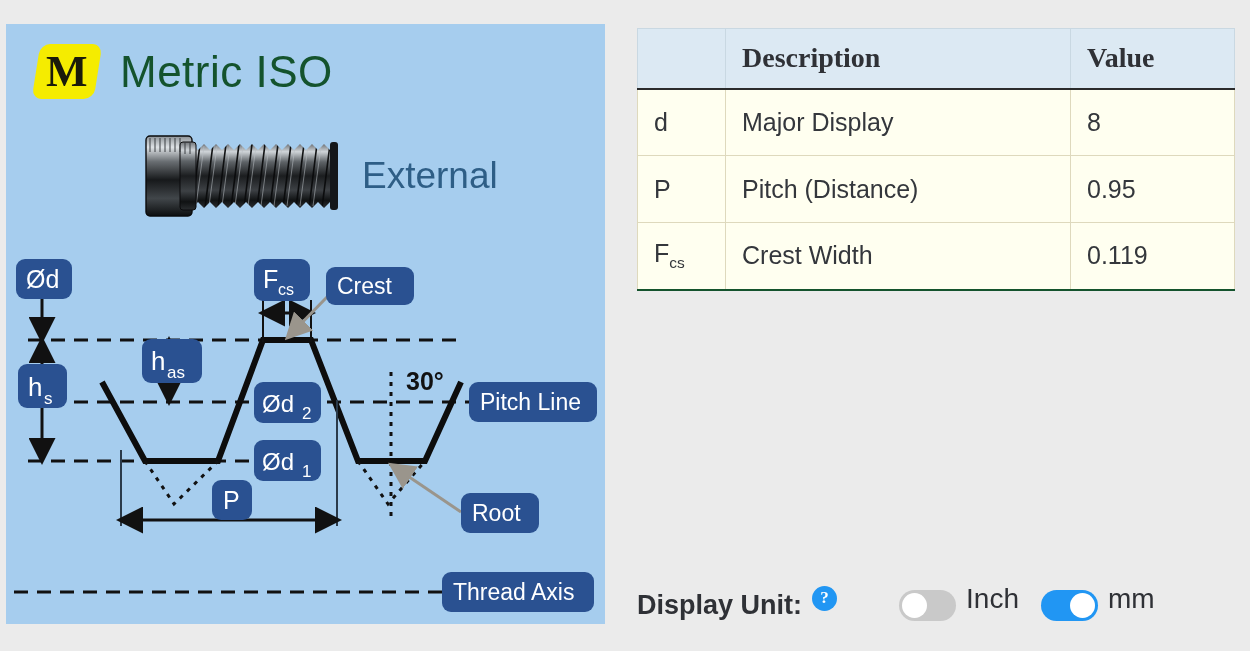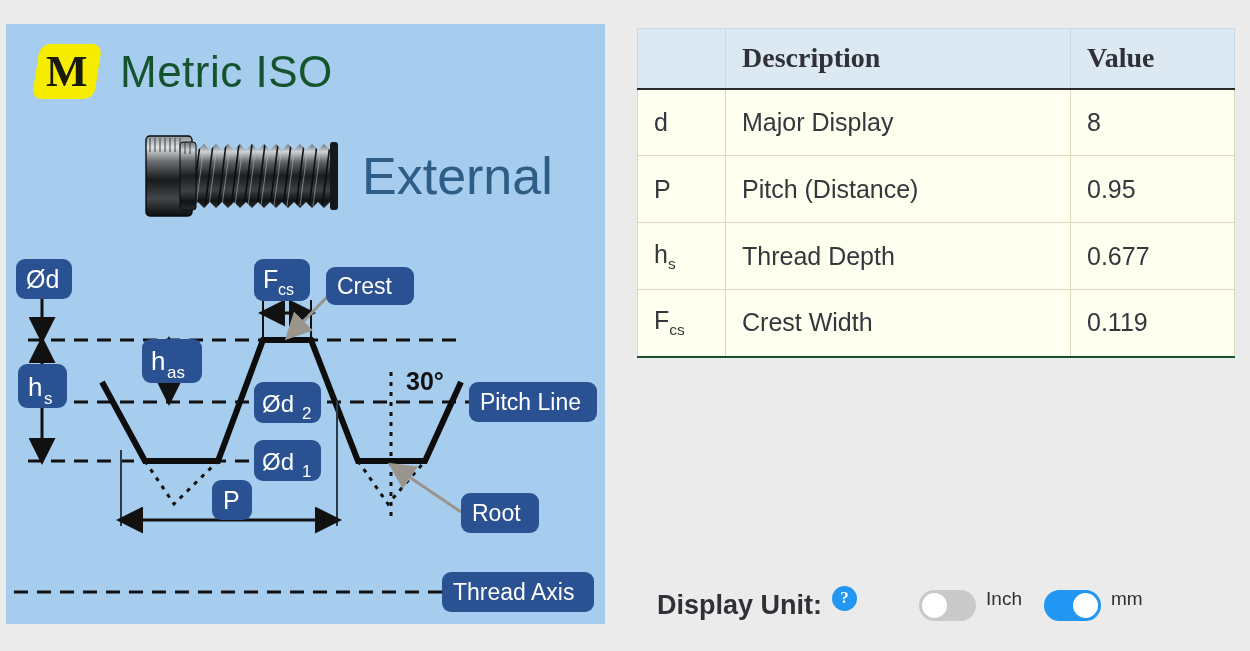--- a/index.html
+++ b/index.html
@@ -34,21 +34,21 @@
     line-height: 1;
   }
   .brand-title {
     margin-left: 22px;
     font-size: 44px; color: #14532d; font-weight: 400;
     letter-spacing: 0.5px;
   }
 
   .screw-row { position: absolute; left: 128px; top: 108px; display: flex; align-items: center; }
   .screw-wrap { width: 210px; height: 88px; }
-  .ext-title { margin-left: 18px; font-size: 52px; color: #2e5e86; }
+  .ext-title { margin-left: 18px; font-size: 37px; color: #2e5e86; }
 
   
   .thread-svg { position: absolute; left: 0px; top: 230px; }
 
   .lbl-rect { fill: #2a5191; }
   .lbl-txt { fill: #ffffff; font-family: "Liberation Sans", sans-serif; }
 
   
   .right-panel {
     position: absolute; left: 637px; top: 28px;
@@ -81,21 +81,21 @@
     vertical-align: middle;
   }
   table.spec tr:last-child td { border-bottom: 2px solid #14532d; }
   col.c-sym { width: 88px; }
   col.c-desc { width: 345px; }
   col.c-val { width: 164px; }
   .sym sub { font-size: 0.62em; }
 
   
   .unit-row {
-    position: absolute; left: 657px; top: 582px;
+    position: absolute; left: 637px; top: 582px;
     display: flex; align-items: center; height: 46px;
   }
   .unit-label { font-size: 27px; font-weight: 700; color: #2f3136; }
   .help-icon {
     margin-left: 10px; margin-top: -14px;
     width: 25px; height: 25px; border-radius: 50%;
     background: #2196f3; color: #fff;
     font-size: 17px; font-weight: 700;
     display: flex; align-items: center; justify-content: center;
     font-family: "Liberation Serif", serif;
@@ -105,21 +105,21 @@
     position: relative; flex: none;
   }
   .toggle .knob {
     position: absolute; top: 3px; width: 25px; height: 25px;
     border-radius: 50%; background: #ffffff;
   }
   .toggle.off { background: #c9c9c9; }
   .toggle.off .knob { left: 3px; }
   .toggle.on { background: #2196f3; }
   .toggle.on .knob { left: 29px; }
-  .unit-name { font-size: 19px; color: #2f3136; margin: 0 0 12px 10px; }
+  .unit-name { font-size: 28px; color: #2f3136; margin: 0 0 12px 10px; }
   .sp-inch { margin-left: 62px; }
   .sp-mm { margin-left: 22px; }
 </style>
 </head>
 <body>
 
 <div id="root">
 
   <div class="diagram-panel">
 
@@ -337,25 +337,20 @@
             <td class="sym">d</td>
             <td>Major Display</td>
             <td>8</td>
           </tr>
           <tr>
             <td class="sym">P</td>
             <td>Pitch (Distance)</td>
             <td>0.95</td>
           </tr>
           <tr>
-            <td class="sym">h<sub>s</sub></td>
-            <td>Thread Depth</td>
-            <td>0.677</td>
-          </tr>
-          <tr>
             <td class="sym">F<sub>cs</sub></td>
             <td>Crest Width</td>
             <td>0.119</td>
           </tr>
         </tbody>
     </table>
   </div>
 
   <div class="unit-row">
     <span class="unit-label">Display Unit:</span>

